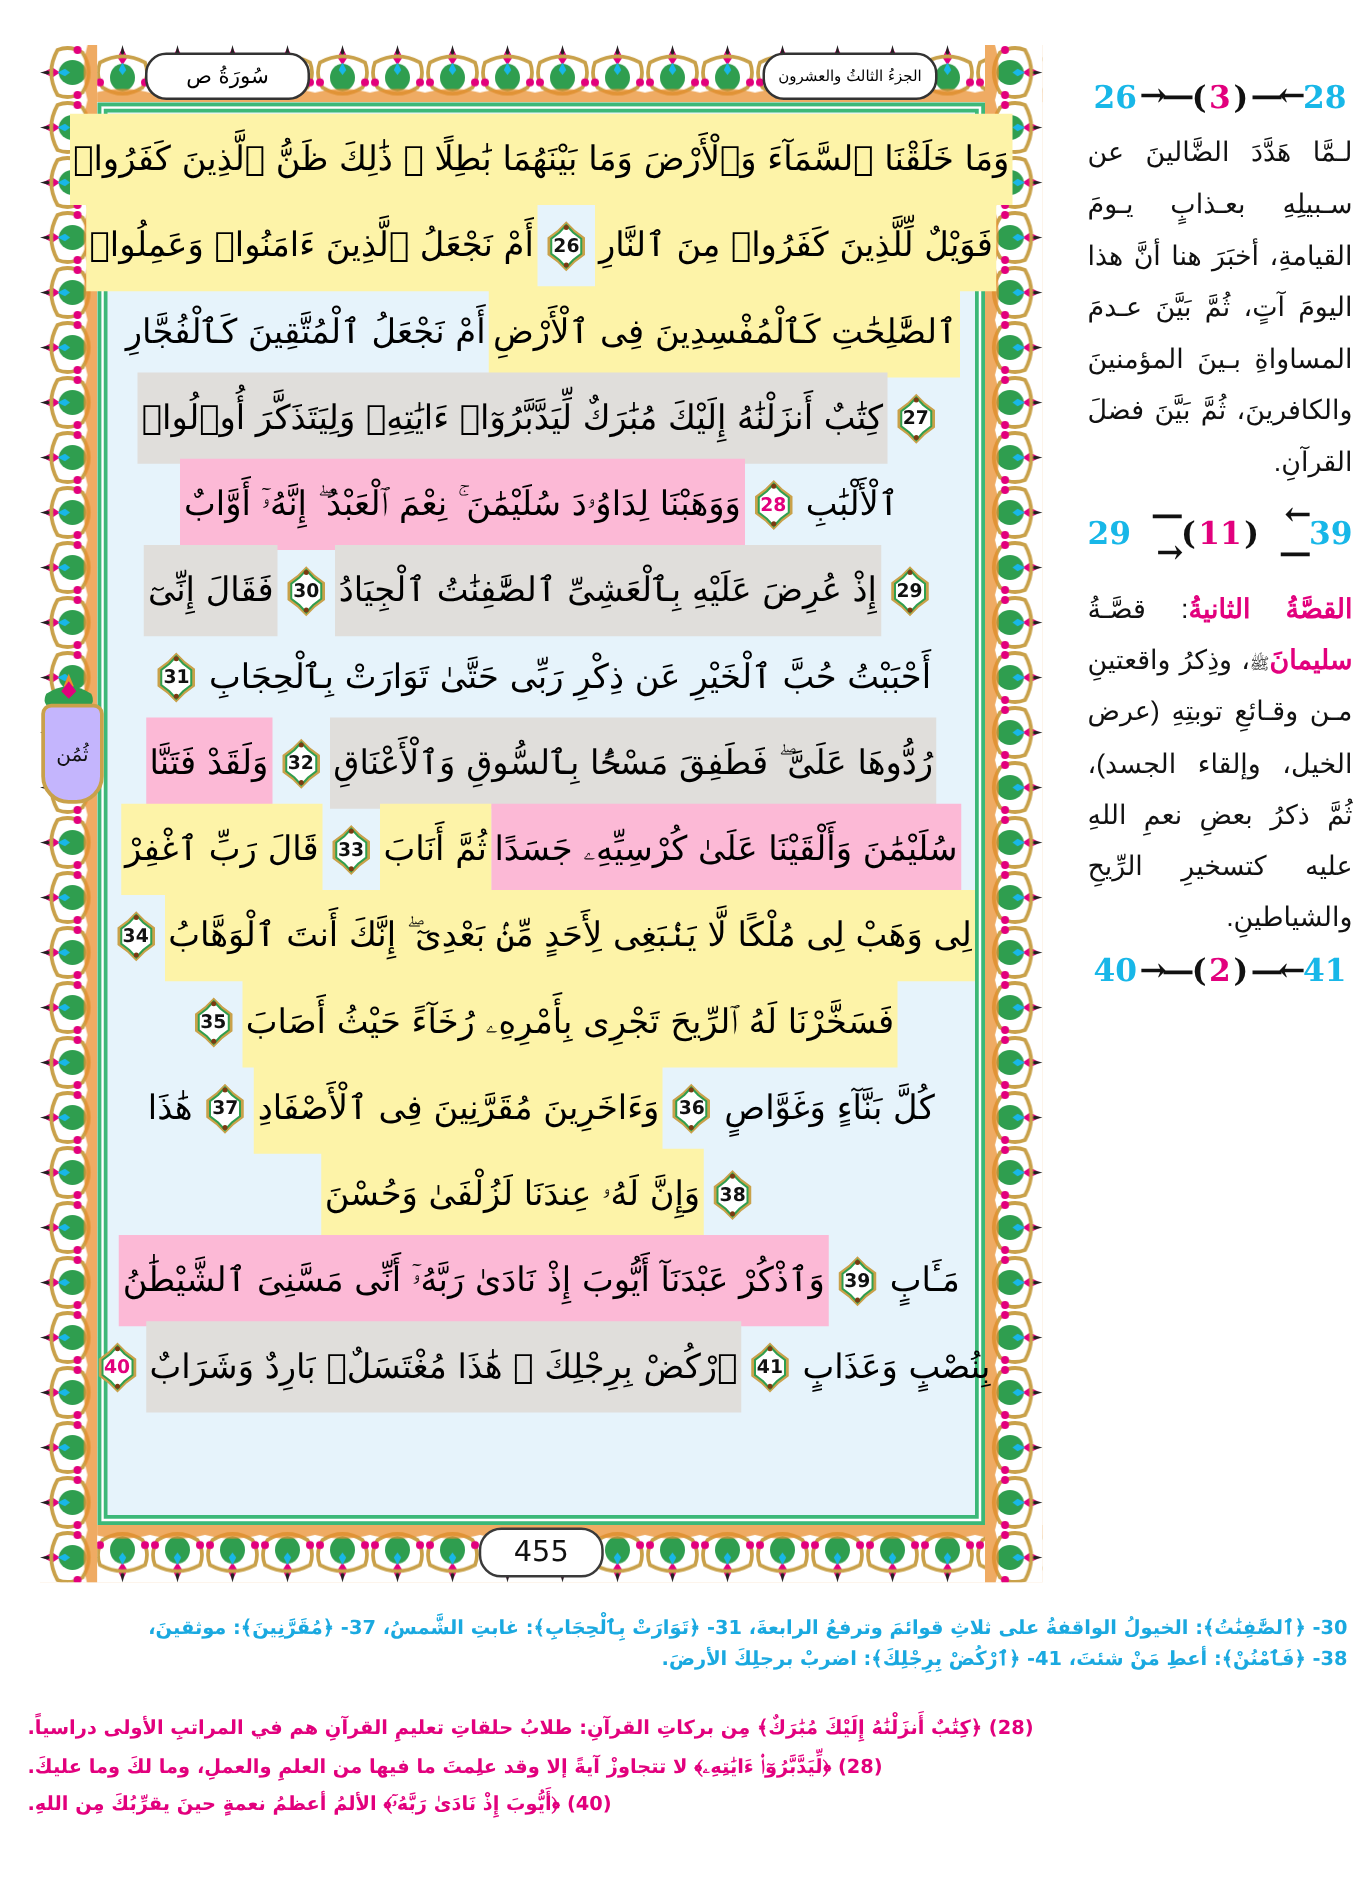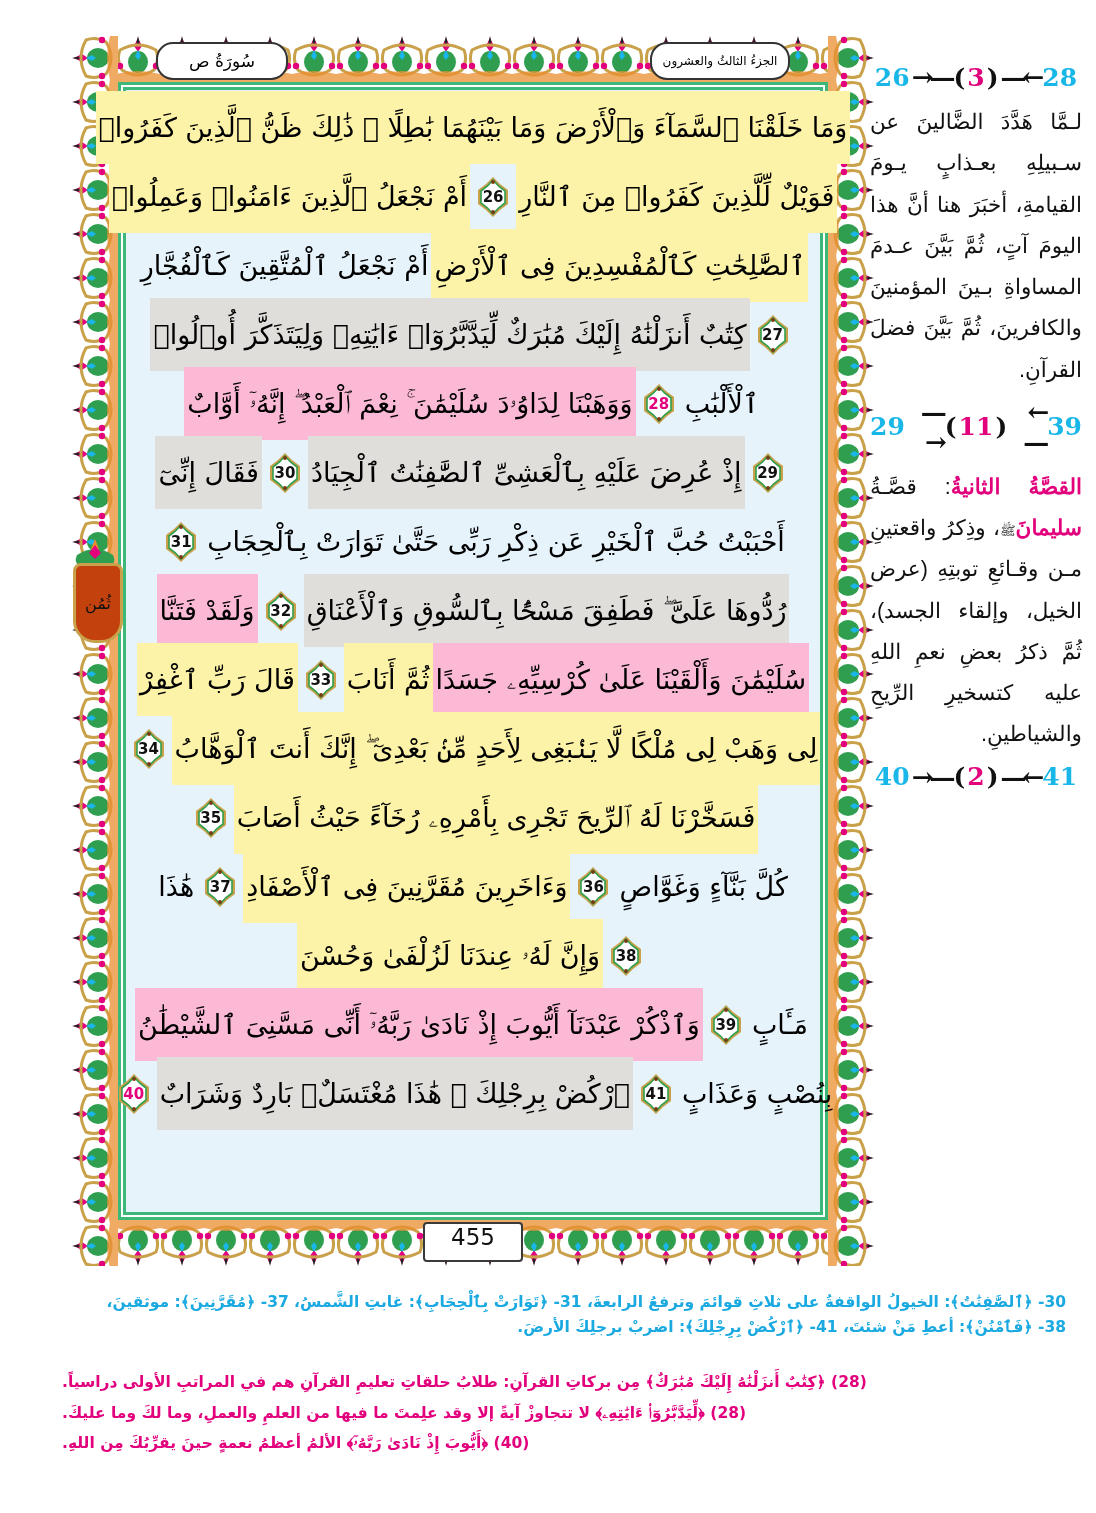--- a/index.html
+++ b/index.html
@@ -2,21 +2,21 @@
 <html><head>
 <meta charset="utf-8">
 <style>
   html,body{margin:0;padding:0;}
   body{
     width:1096px;height:1513px;
     background:#ffffff;
     font-family:"DejaVu Sans","Liberation Sans",sans-serif;
     position:relative;overflow:hidden;
   }
-  .page{position:absolute;inset:0;margin-left:40px;}
+  .page{position:absolute;inset:0;}
 
   
   .sidecol{
     position:absolute;top:56px;right:14px;width:212px;height:1200px;
     direction:rtl;text-align:justify;
   }
   .rangebar{
     display:flex;align-items:center;justify-content:center;
     gap:2px;font-weight:bold;font-size:25px;margin:6px 0 10px 0;
     font-family:"DejaVu Serif","Liberation Serif",serif;
@@ -96,39 +96,39 @@
     font-size:17px;color:#000;z-index:6;
     font-family:"DejaVu Sans","Liberation Sans",sans-serif;
   }
   .cart-left{left:84px;width:128px;}
   .cart-right{right:84px;width:136px;font-size:12px;}
 
   
   .pagenum{
     position:absolute;bottom:4px;left:50%;transform:translateX(-50%);
     width:96px;height:36px;background:#fff;border:2px solid #3a3a3a;
-    border-radius:4px;display:flex;justify-content:center;
+    border-radius:18px;display:flex;align-items:center;justify-content:center;
     font-size:23px;color:#111;z-index:6;
     font-family:"DejaVu Sans","Liberation Sans",sans-serif;
   }
 
   
   .thumun{
     position:absolute;left:-52px;top:452px;width:52px;height:112px;z-index:7;
   }
   .thumun .body{
     position:absolute;left:4px;top:26px;width:44px;height:74px;
-    background:#c2410c;border:3px solid #c9a14a;border-radius:8px 8px 22px 22px;
+    background:#c4b5fd;border:3px solid #c9a14a;border-radius:8px 8px 22px 22px;
     display:flex;align-items:center;justify-content:center;
     font-size:16px;color:#111;
   }
 
   
   .foot{
-    position:absolute;left:22px;right:30px;
+    position:absolute;left:22px;right:18px;
     direction:rtl;text-align:justify;
     font-family:"DejaVu Sans","Liberation Sans",sans-serif;
   }
   .f-cyan{color:#1aa9e0;font-size:15.5px;line-height:1.62;font-weight:bold;}
   .f-pink{color:#e2007d;font-size:15.5px;line-height:1.85;font-weight:bold;
           text-align:left;}
   .f-pink div{margin-bottom:2px;}
 </style>
 </head>
 <body>

